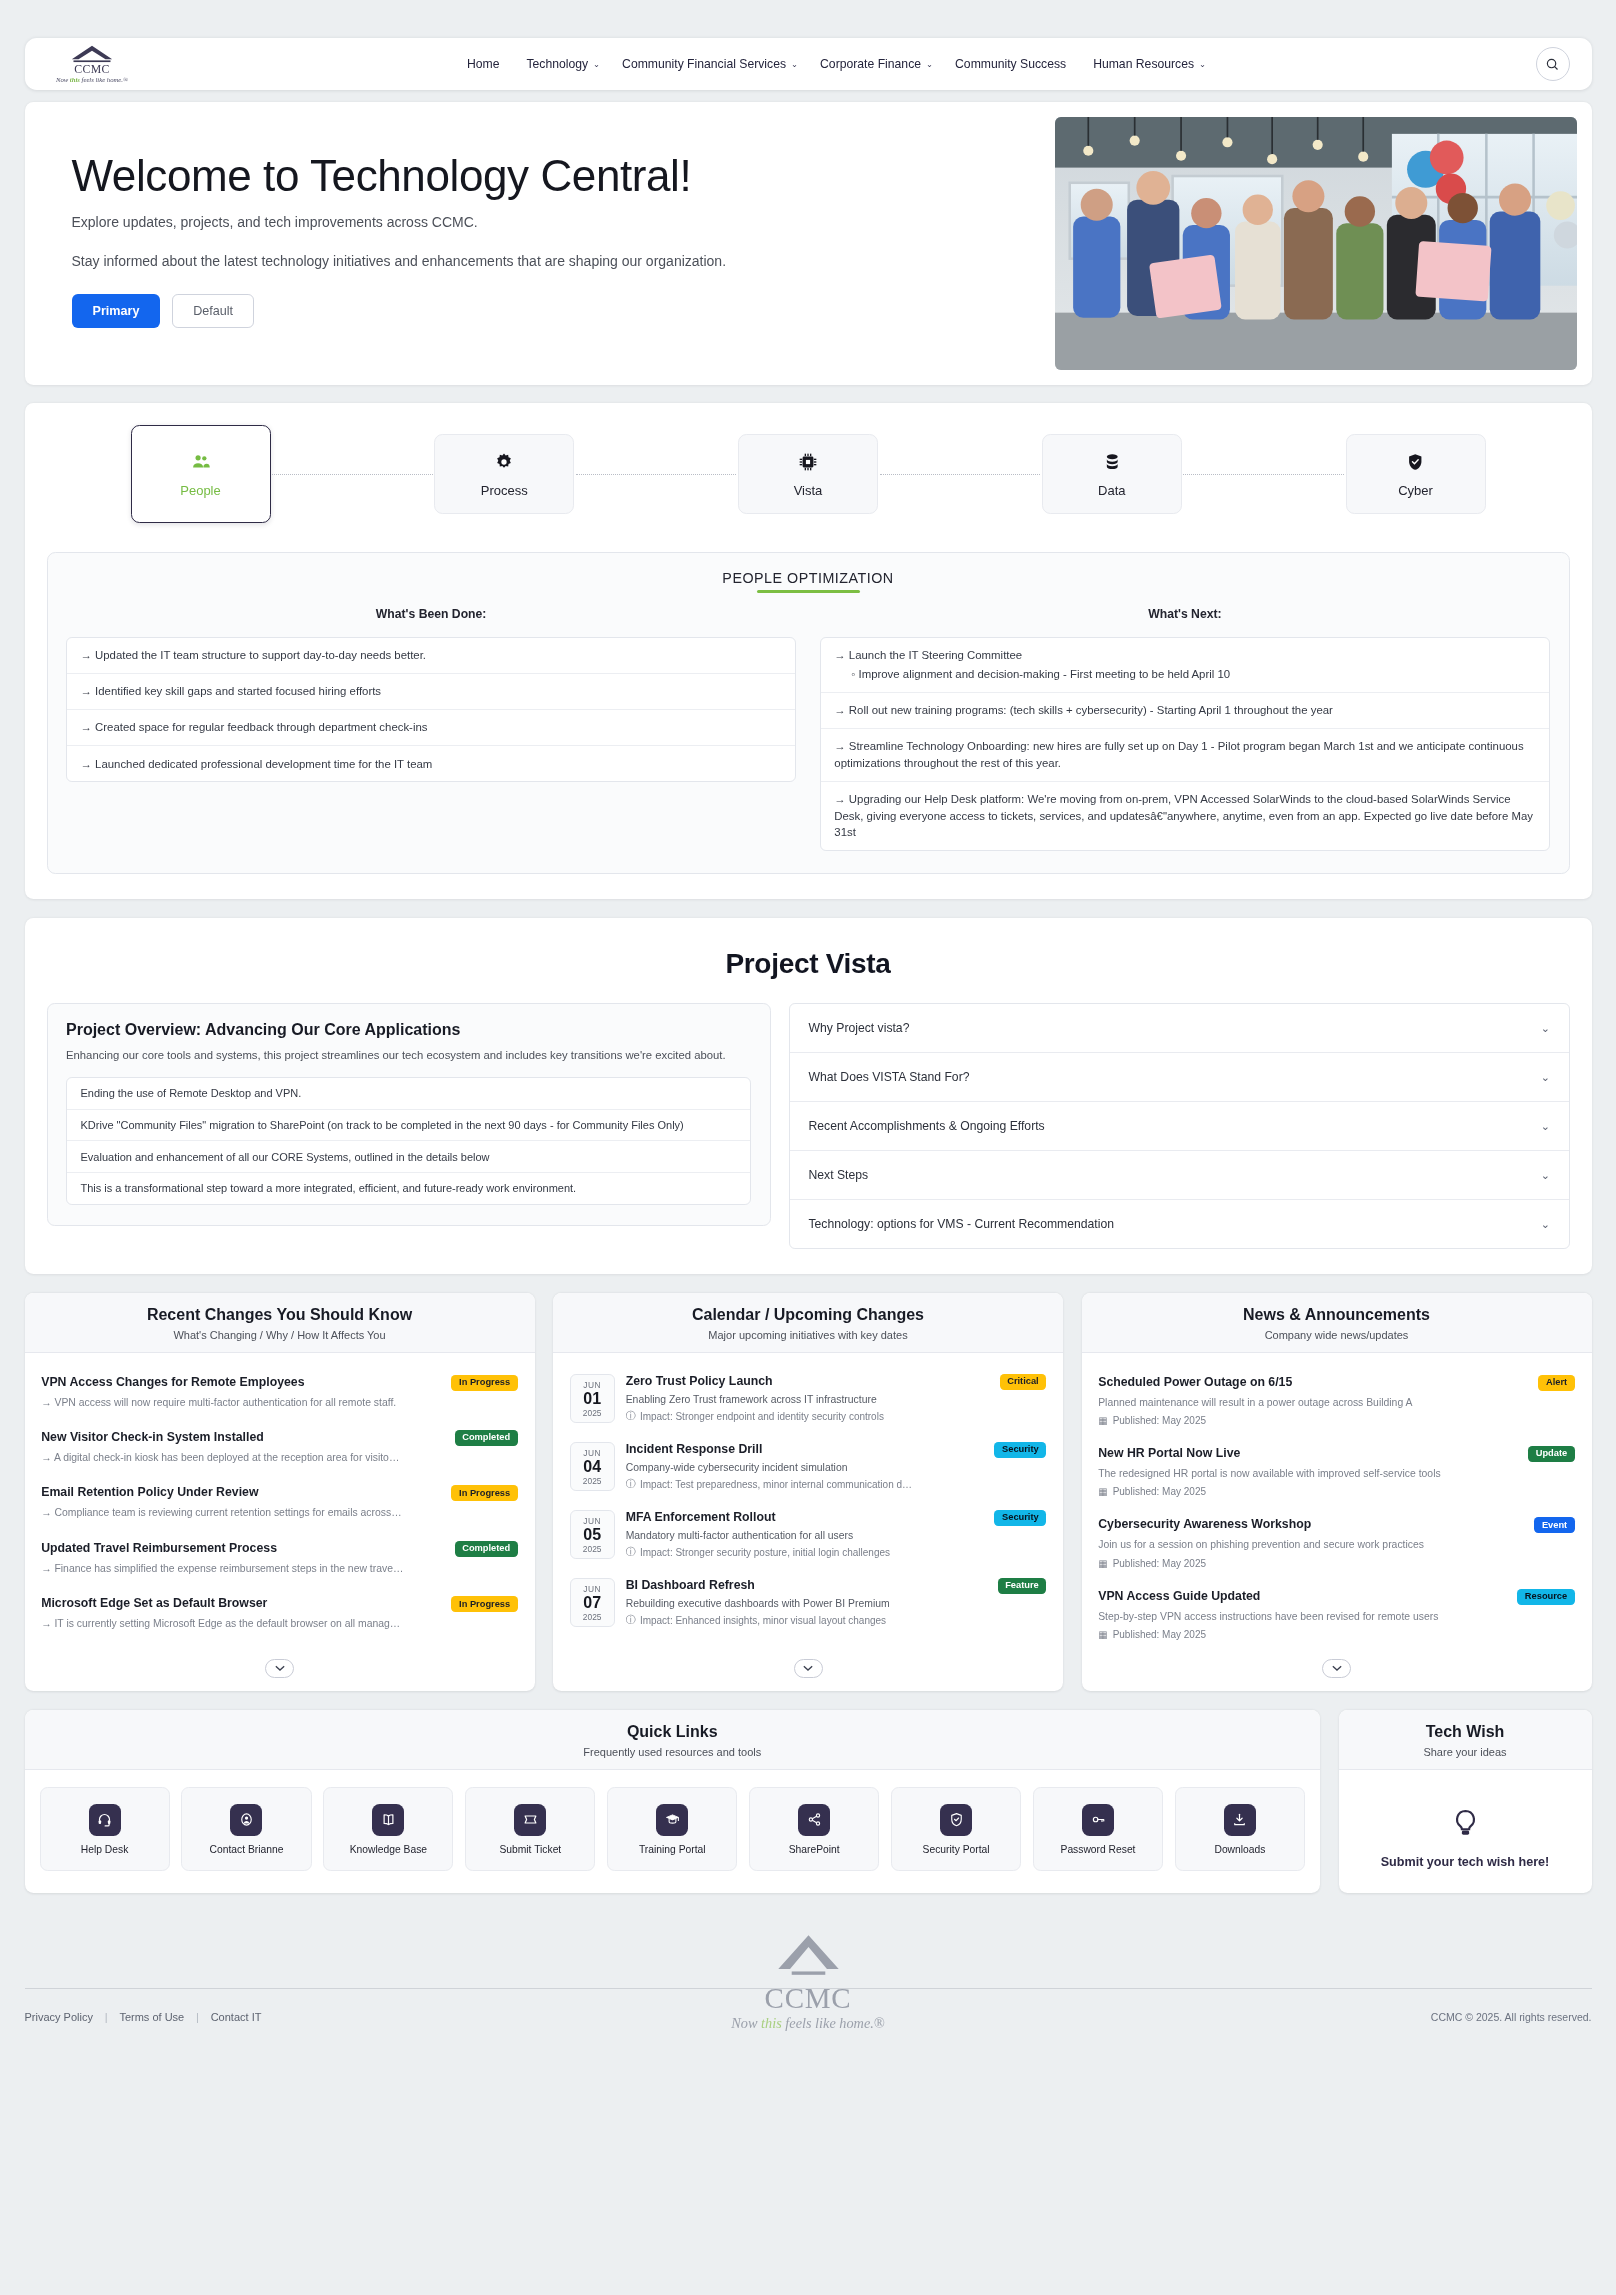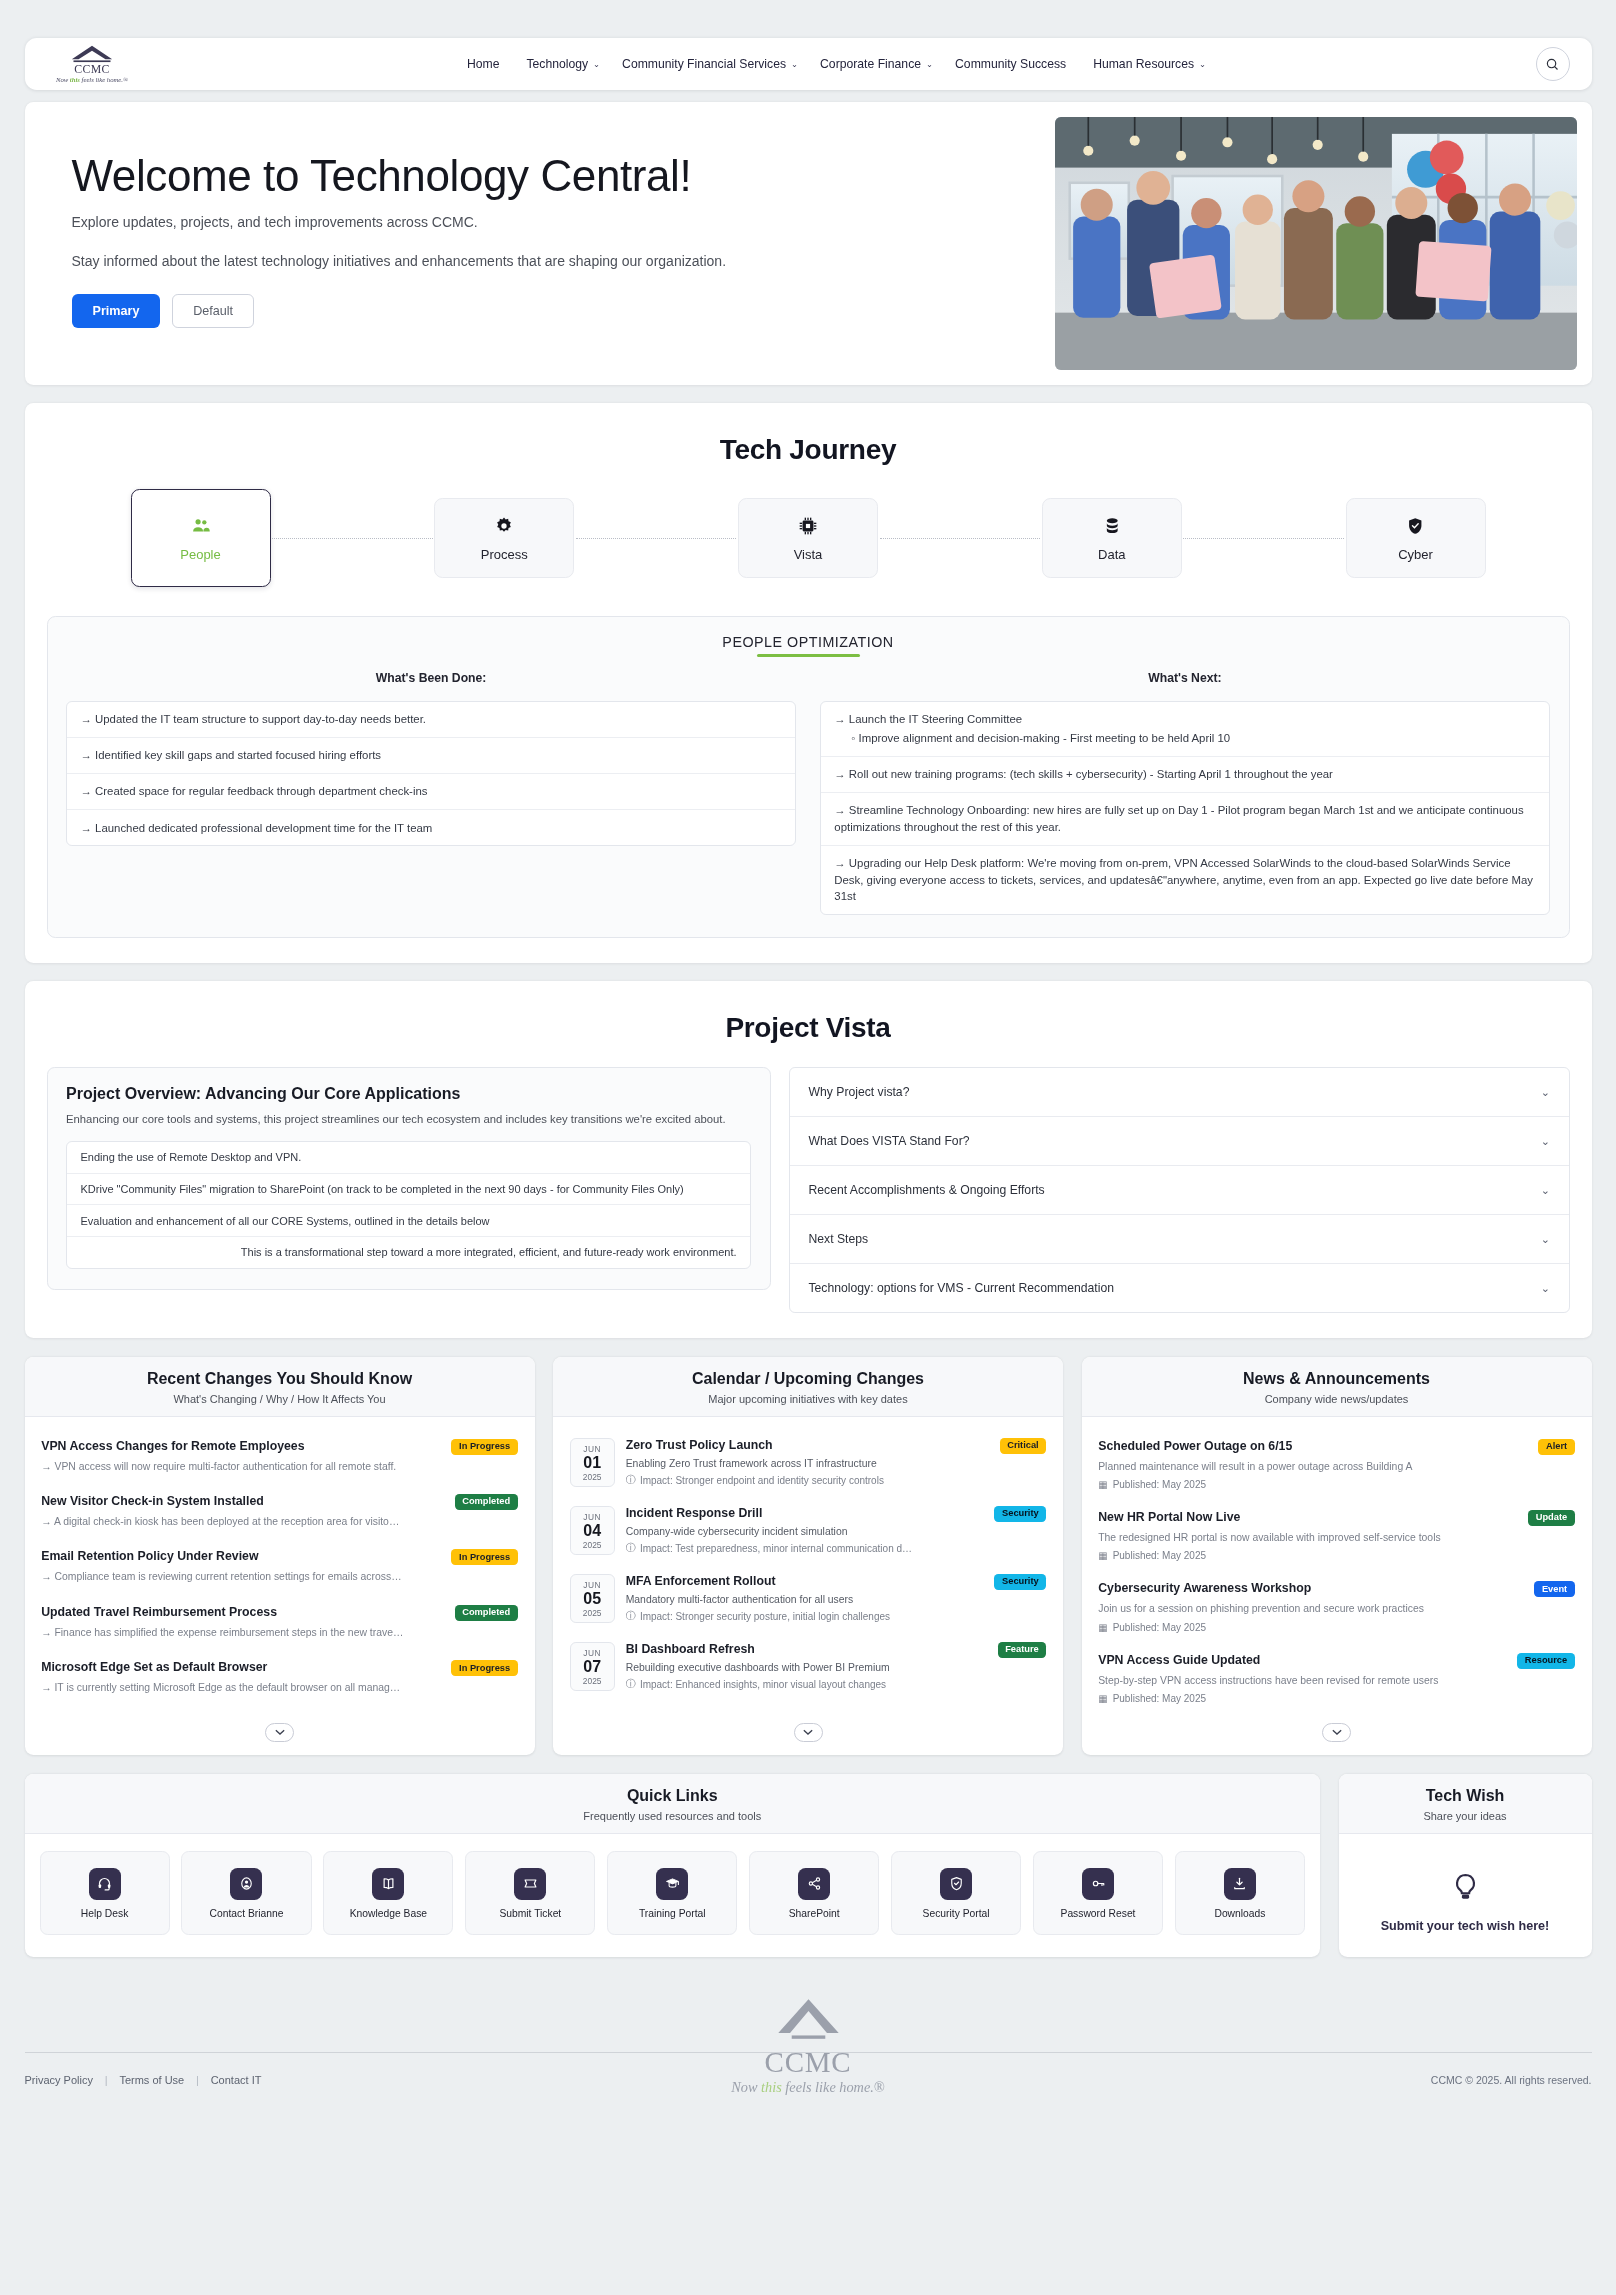--- a/index.html
+++ b/index.html
@@ -85,21 +85,21 @@
   .opt-item:last-child{border-bottom:none;}
   .opt-item .sub{display:block;padding-left:17px;margin-top:2.5px;}
 
   
   .vista-grid{display:flex;gap:18.5px;align-items:flex-start;}
   .vista-left{width:724px;border:0.8px solid #e3e6ec;border-radius:7.6px;background:#fafbfc;padding:17px 18.5px 20px;}
   .vista-left h3{font-size:16px;font-weight:700;color:#181b25;}
   .vista-left p{margin-top:7.6px;font-size:11.3px;color:#4c5059;line-height:1.55;}
   .vlist{margin-top:12.6px;border:0.8px solid #e3e6ec;border-radius:5.9px;background:#fff;overflow:hidden;}
   .vlist div{padding:9.3px 13.5px;border-bottom:0.8px solid #eceef2;font-size:11px;color:#343944;}
-  .vlist div:last-child{border-bottom:none;text-align:right;}
+  .vlist div:last-child{border-bottom:none;}
   .accordion{flex:1;border:0.8px solid #e3e6ec;border-radius:5.9px;background:#fff;overflow:hidden;}
   .acc-item{
     display:flex;align-items:center;justify-content:space-between;padding:17px 18.5px;
     border-bottom:0.8px solid #e9ebf0;font-size:12.2px;color:#2c303a;cursor:pointer;
   }
   .acc-item:last-child{border-bottom:none;}
   .acc-item .chev{color:#5a6070;font-size:11px;}
 
   
   .cards3{display:flex;gap:18.5px;width:1567px;margin:18.5px auto 0;align-items:stretch;}
@@ -303,21 +303,20 @@
           <rect x="516" y="112" width="60" height="128" rx="12" fill="#3f63ad"></rect>
             <circle cx="546" cy="98" r="19" fill="#d7a183"></circle>
           <rect x="116" y="168" width="78" height="66" rx="5" fill="#f3c3c8" transform="rotate(-8 155 200)"></rect>
           <rect x="430" y="150" width="86" height="66" rx="5" fill="#f3c3c8" transform="rotate(4 473 183)"></rect>
         </g>
       </svg>
     </div>
   </section>
 
   <section class="panel">
-    <h2 class="panel-title">Tech Journey</h2>
 
     <div class="journey">
       <div class="jstep active">
         <span class="ic">
           <svg width="22" height="20" viewBox="0 0 24 24" fill="currentColor">
               <circle cx="8.5" cy="7" r="3.1"></circle>
               <circle cx="16" cy="7.6" r="2.6"></circle>
               <path d="M2.5 18.5c0-3.3 2.7-5 6-5s6 1.7 6 5z"></path>
               <path d="M14.8 18.5c0-2.6 1.4-4.3 4-4.3 2.1 0 3.7 1.3 3.7 4.3z"></path>
             </svg>

